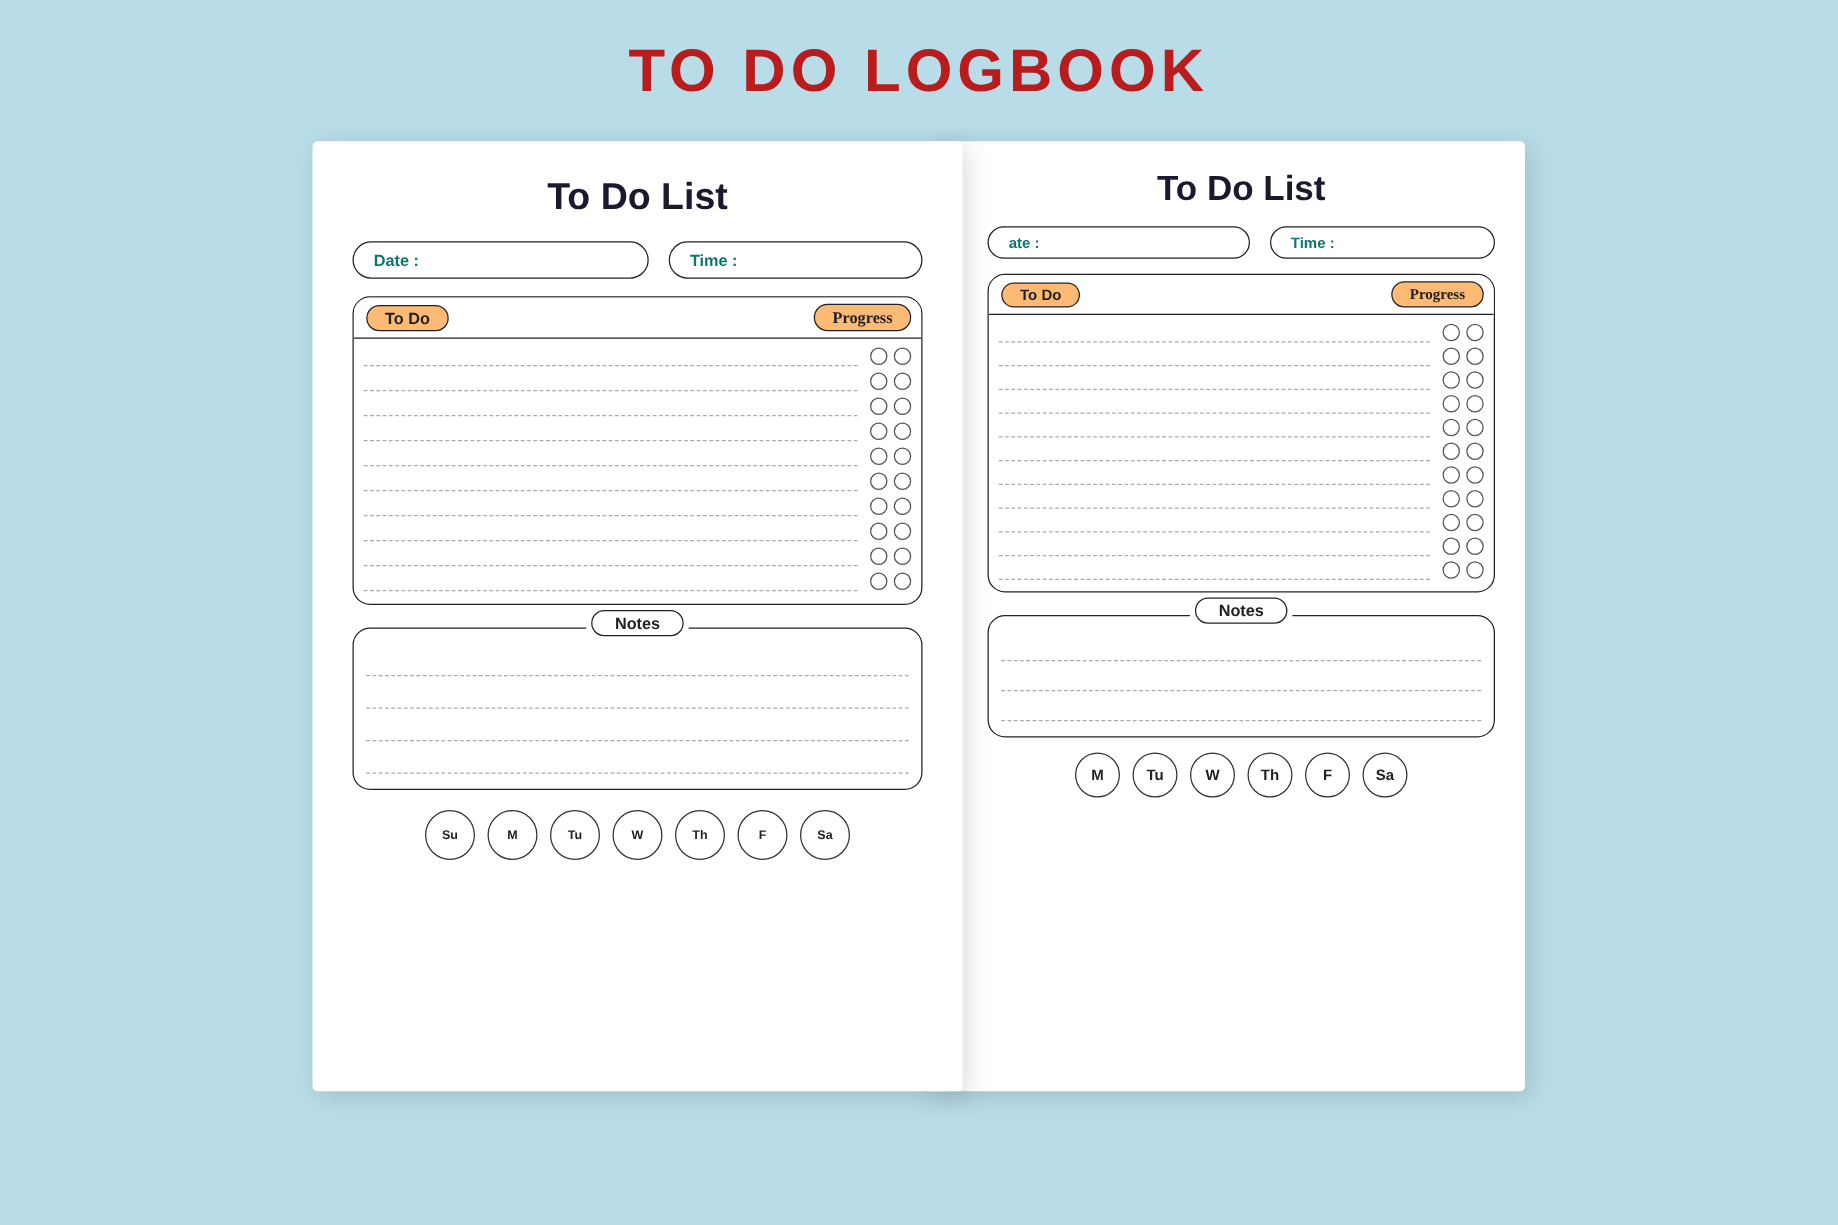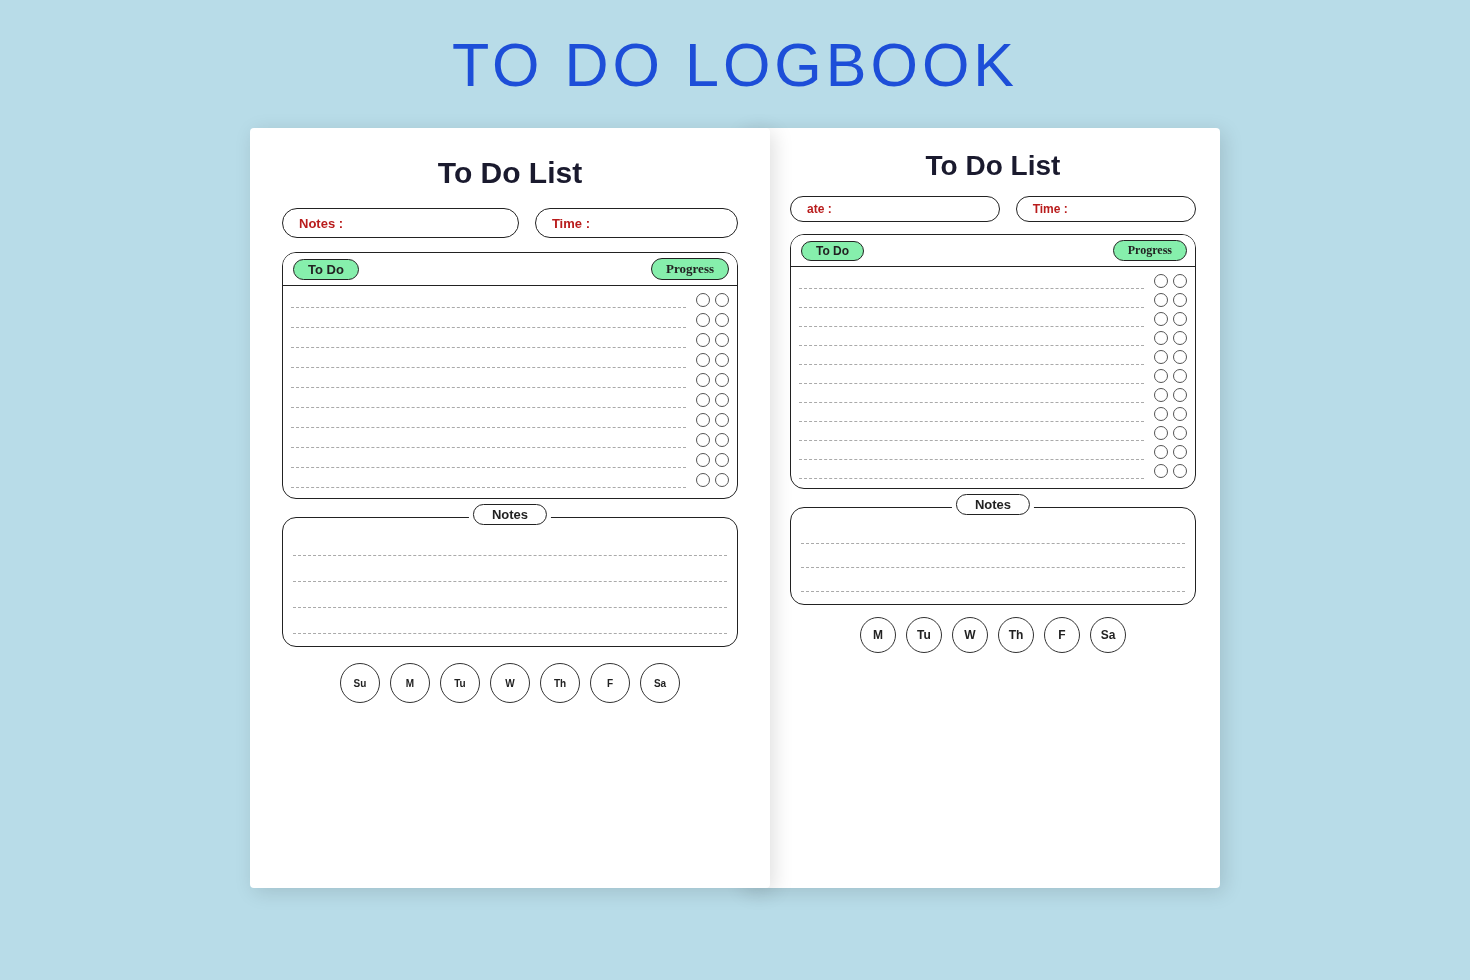--- a/index.html
+++ b/index.html
@@ -9,23 +9,23 @@
       background-color: #b8dce8;
       display: flex;
       flex-direction: column;
       align-items: center;
       justify-content: flex-start;
       font-family: Arial, sans-serif;
       overflow: hidden;
     }
 
     .main-title {
-      font-size: 61px;
-      font-weight: 400;
-      color: #1d4ed8;
+      font-size: 48px;
+      font-weight: 700;
+      color: #b91c1c;
       letter-spacing: 4px;
       margin-top: 30px;
       margin-bottom: 28px;
       text-transform: uppercase;
     }
 
     .pages-container {
       display: flex;
       flex-direction: row;
       align-items: flex-end;
@@ -71,21 +71,21 @@
       gap: 16px;
       margin-bottom: 14px;
     }
 
     .field-box {
       border: 1.5px solid #222;
       border-radius: 20px;
       padding: 4px 16px;
       font-size: 13px;
       font-weight: 600;
-      color: #b91c1c;
+      color: #0f766e;
       display: flex;
       align-items: center;
       min-width: 100px;
       height: 30px;
     }
 
     .field-box.date-box { flex: 1.2; }
     .field-box.time-box { flex: 1; }
 
     
@@ -118,21 +118,21 @@
       font-family: Liberation Serif, serif;
     }
 
     .header-pill {
       display: inline-block;
       border: 1.5px solid #222;
       border-radius: 16px;
       padding: 2px 14px;
       font-size: 13px;
       font-weight: 700;
-      background: #86efac;
+      background: #fdba74;
       color: #222;
     }
 
     .todo-rows {
       padding: 6px 8px 6px 8px;
     }
 
     .todo-row {
       display: flex;
       flex-direction: row;
@@ -261,21 +261,21 @@
 </head>
 <body>
 
 <div class="main-title">TO DO LOGBOOK</div>
 <div class="pages-container">
   <div class="page front-page">
     <div class="page-title">To Do List</div>
 
     <div class="date-time-row">
       <div class="field-box date-box">
-        <span>Notes :</span>
+        <span>Date :</span>
       </div>
       <div class="field-box time-box">
         <span>Time :</span>
       </div>
     </div>
 
     <div class="todo-table">
       <div class="todo-header-row">
         <div class="todo-header-todo">
           <span class="header-pill">To Do</span>

